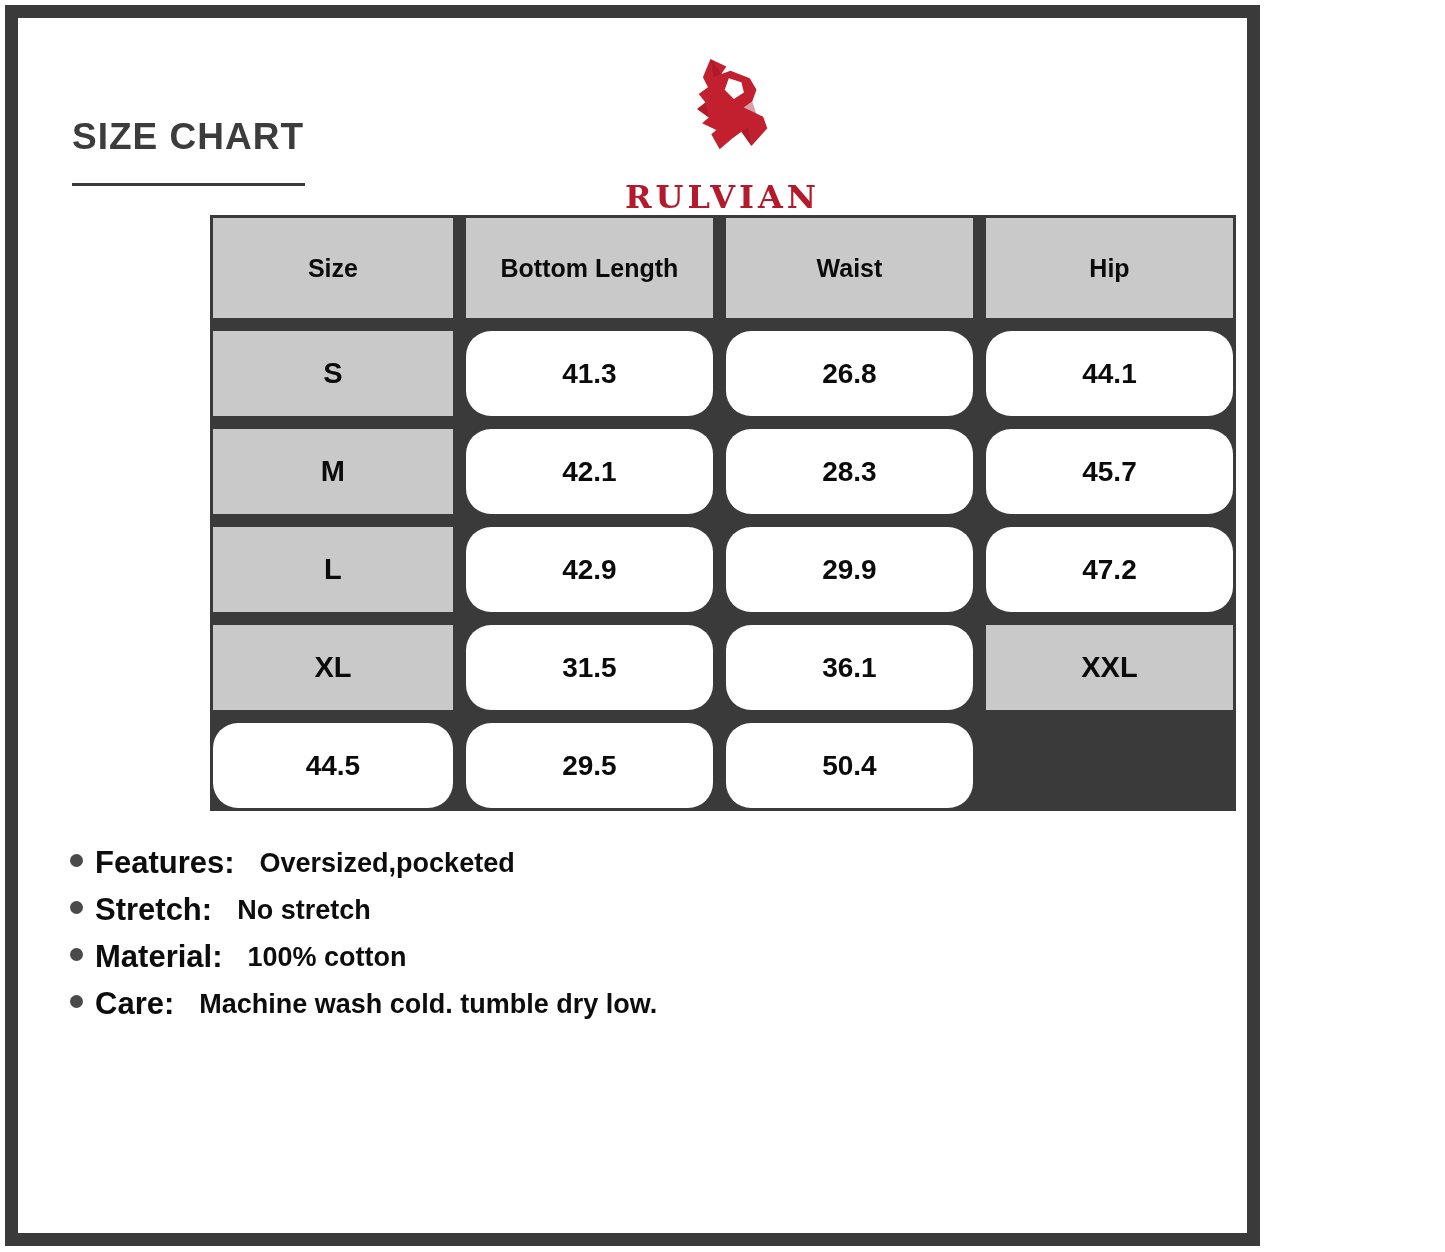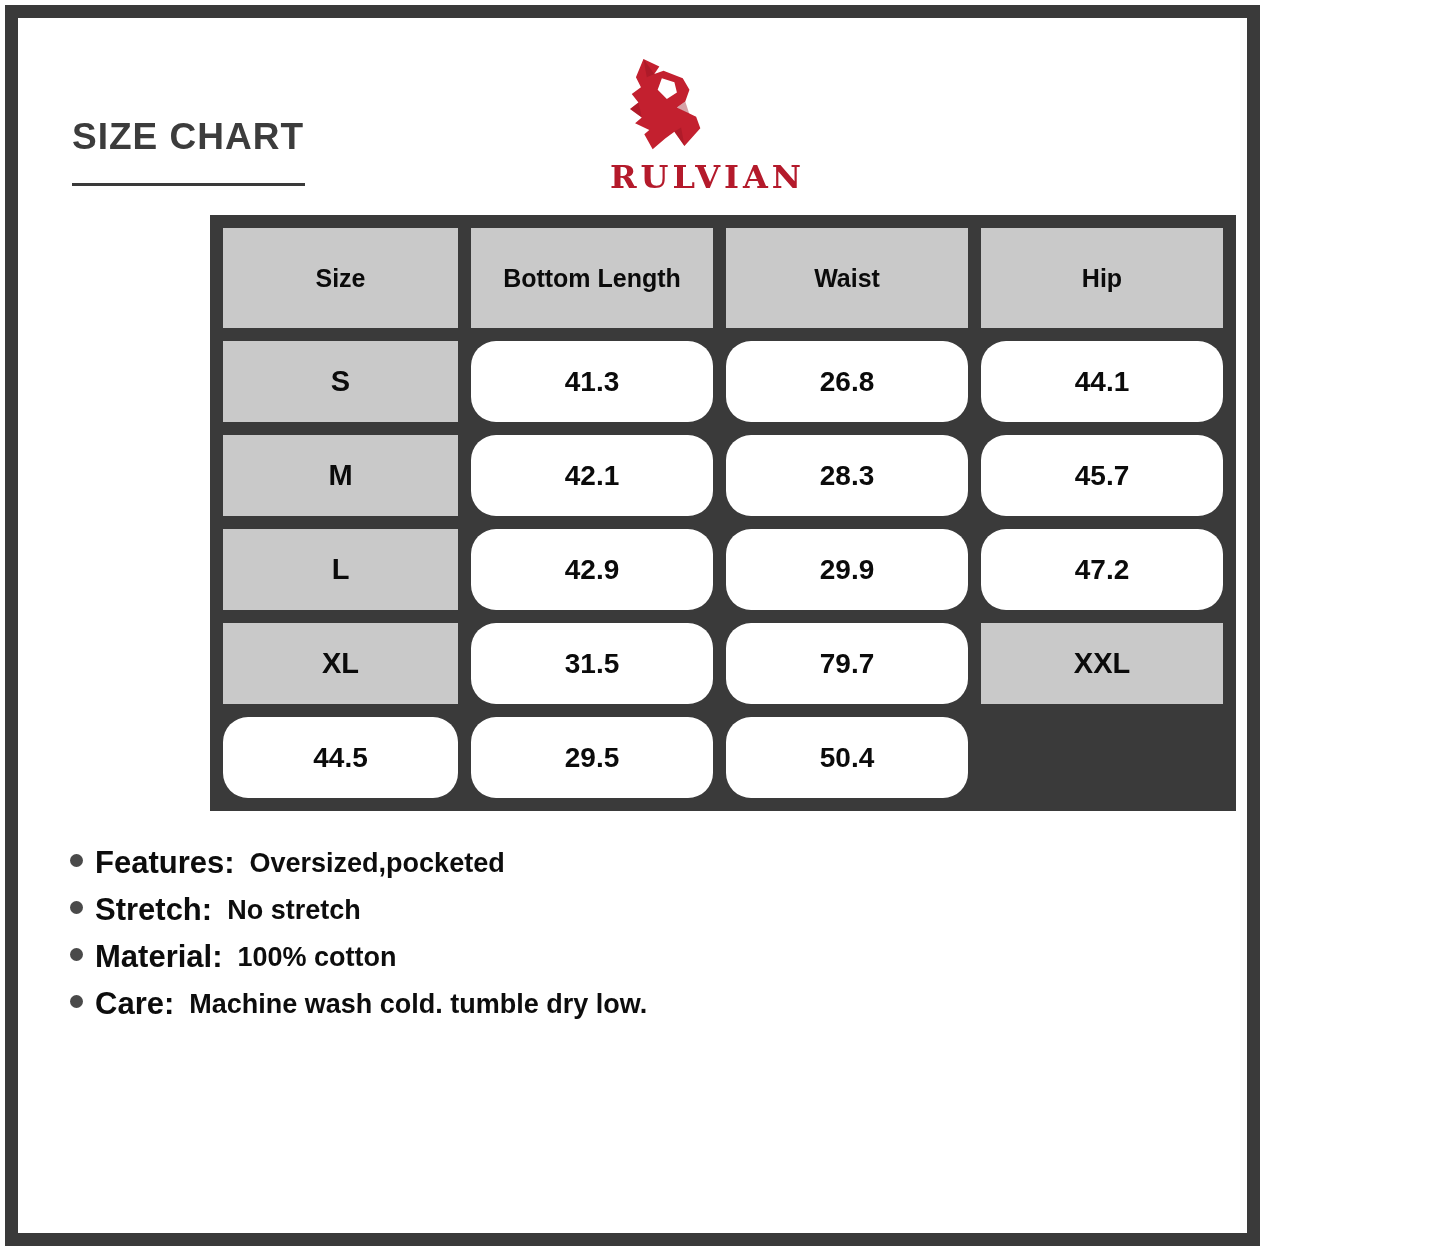--- a/index.html
+++ b/index.html
@@ -39,21 +39,22 @@
     height: 3px;
     background: #3a3a3a;
   }
   .logo {
     position: absolute;
     left: 610px;
     top: 50px;
     width: 225px;
     display: flex;
     flex-direction: column;
-    align-items: flex-start;
+    align-items: center;
+    gap: 20px;
   }
   .logo svg {
     width: 92px;
     height: 104px;
     display: block;
   }
   .brand-name {
     margin-top: 4px;
     font-family: "DejaVu Serif", serif;
     font-weight: bold;
@@ -67,21 +68,21 @@
     position: absolute;
     left: 210px;
     top: 215px;
     width: 1026px;
     height: 596px;
     background: #3a3a3a;
     display: grid;
     grid-template-columns: 235fr 242fr 242fr 242fr;
     grid-template-rows: 100px repeat(5, 1fr);
     gap: 13px;
-    padding: 13px;
+    padding: 3px;
     box-sizing: border-box;
   }
   .cell {
     display: flex;
     align-items: center;
     justify-content: center;
     font-weight: bold;
     color: #0b0b0b;
     background: #ffffff;
   }
@@ -114,21 +115,21 @@
     border-radius: 50%;
     background: #4a4a4a;
     margin-right: 12px;
     flex: 0 0 auto;
     margin-top: -6px;
   }
   .detail-label {
     font-size: 31px;
     font-weight: bold;
     color: #0d0d0d;
-    margin-right: 15px;
+    margin-right: 25px;
     white-space: nowrap;
   }
   .detail-value {
     font-size: 27px;
     font-weight: bold;
     color: #0d0d0d;
     white-space: nowrap;
   }
 </style>
 </head>
@@ -173,21 +174,21 @@
     <div class="cell val">28.3</div>
     <div class="cell val">45.7</div>
 
     <div class="cell sizecol">L</div>
     <div class="cell val">42.9</div>
     <div class="cell val">29.9</div>
     <div class="cell val">47.2</div>
 
     <div class="cell sizecol">XL</div>
     <div class="cell val">31.5</div>
-    <div class="cell val">79.7</div>
+    <div class="cell val">36.1</div>
 
     <div class="cell sizecol">XXL</div>
     <div class="cell val">44.5</div>
     <div class="cell val">29.5</div>
     <div class="cell val">50.4</div>
   </div>
 
   <div class="details">
     <div class="detail-item">
       <span class="bullet"></span>

